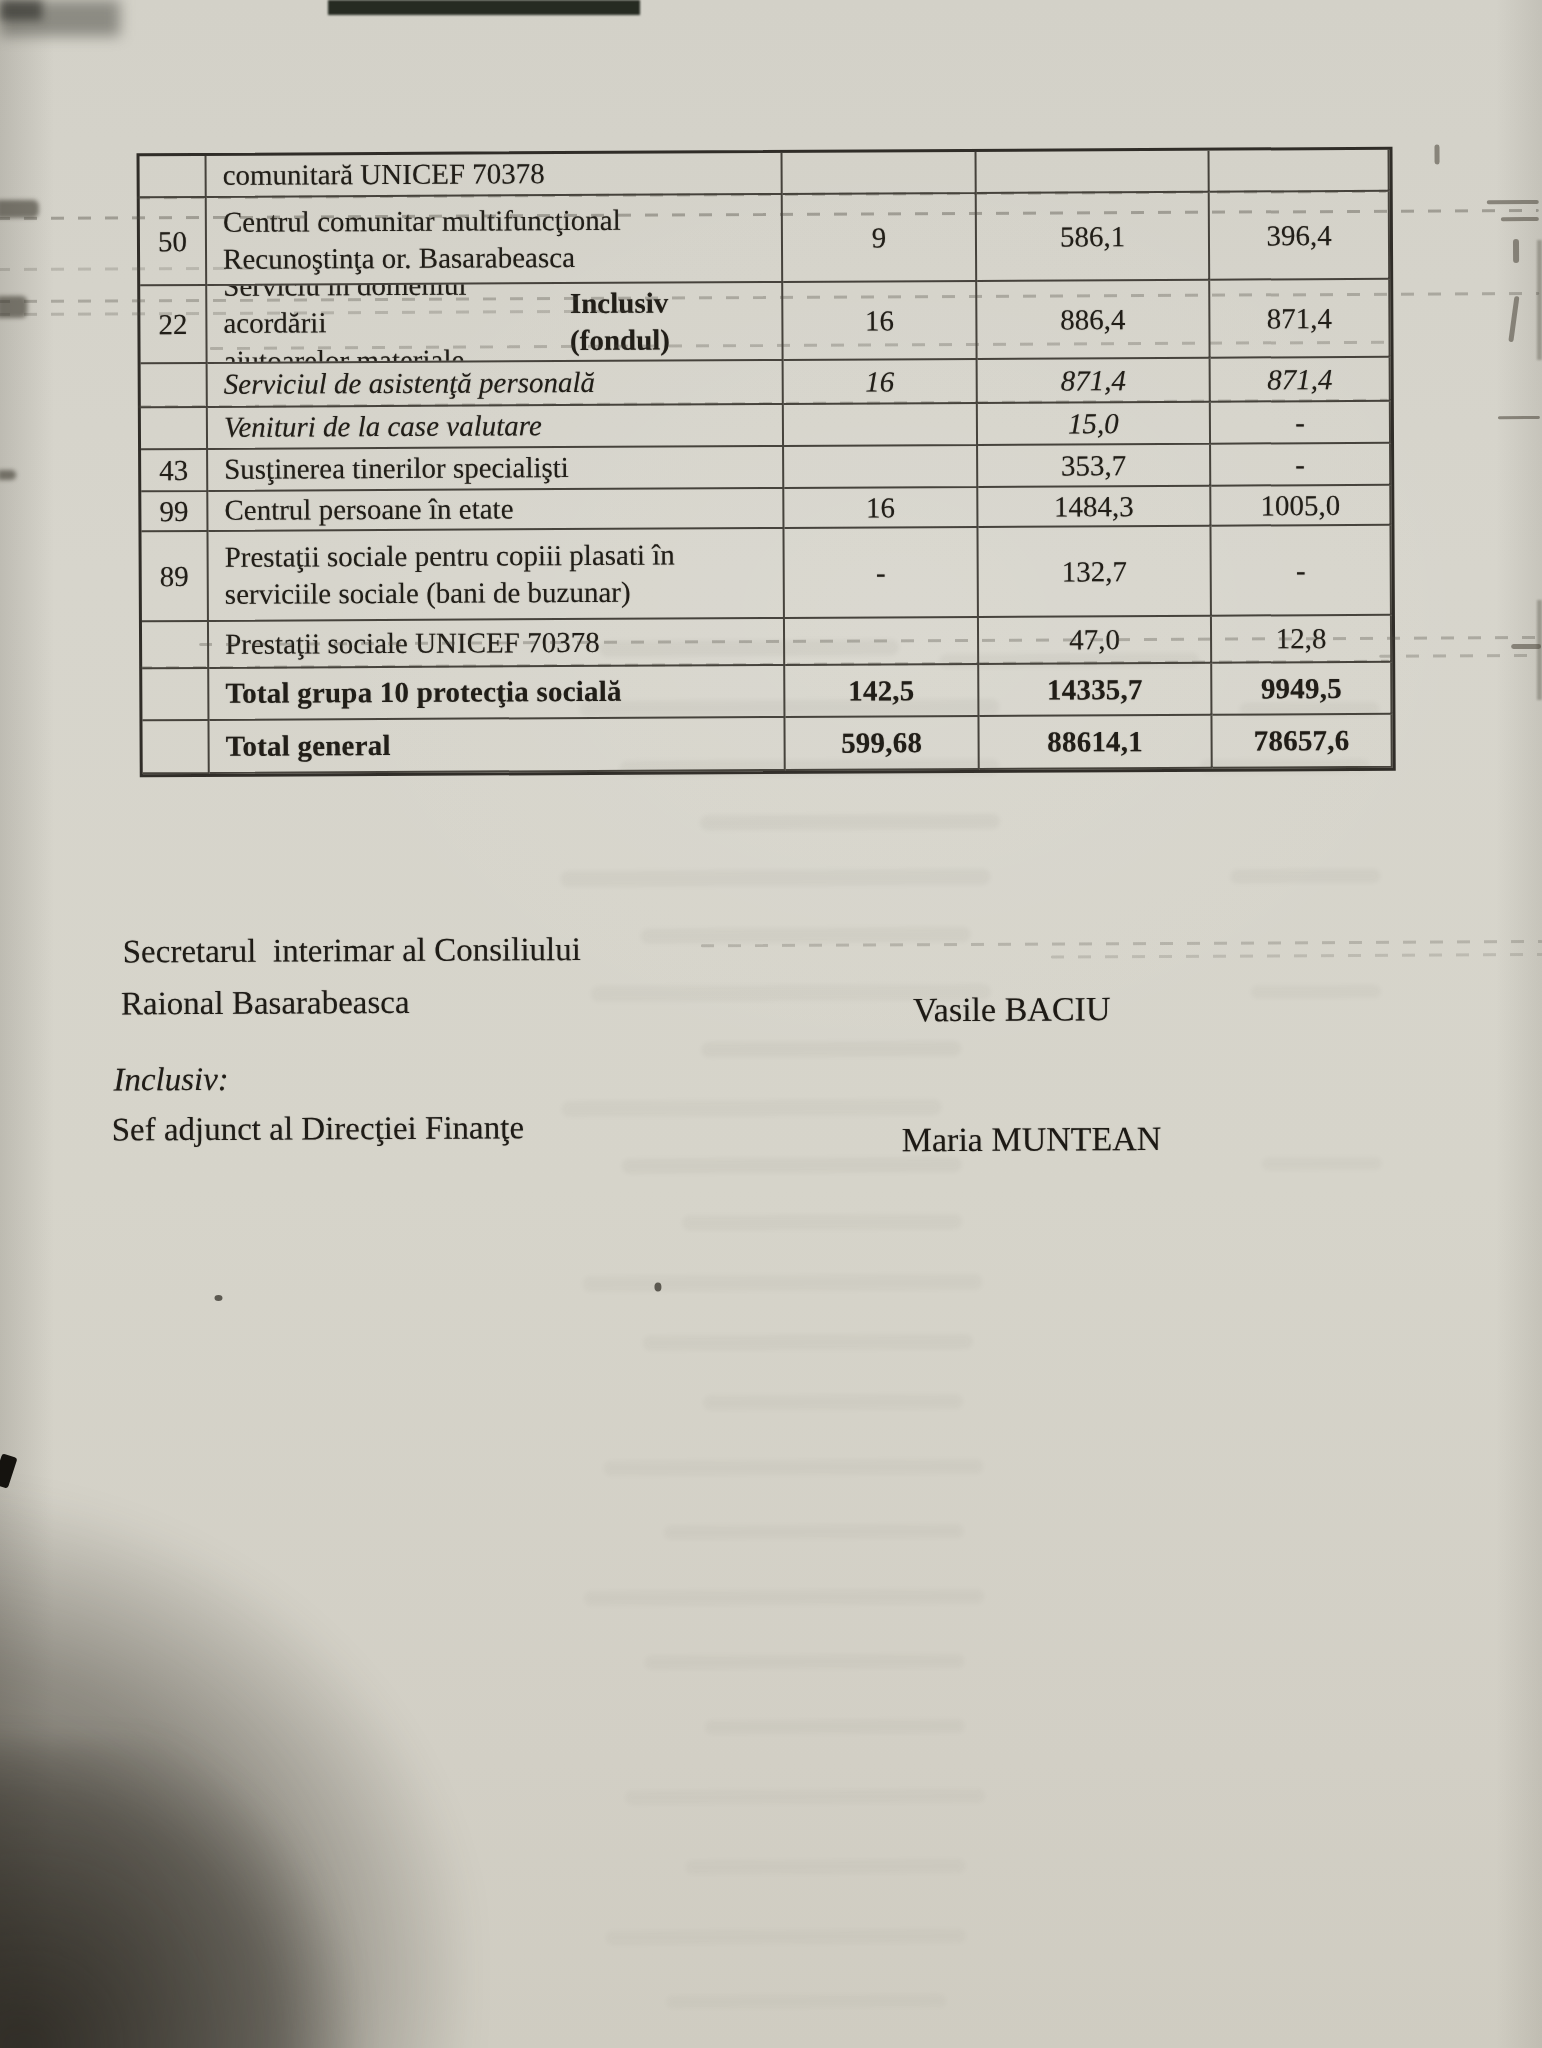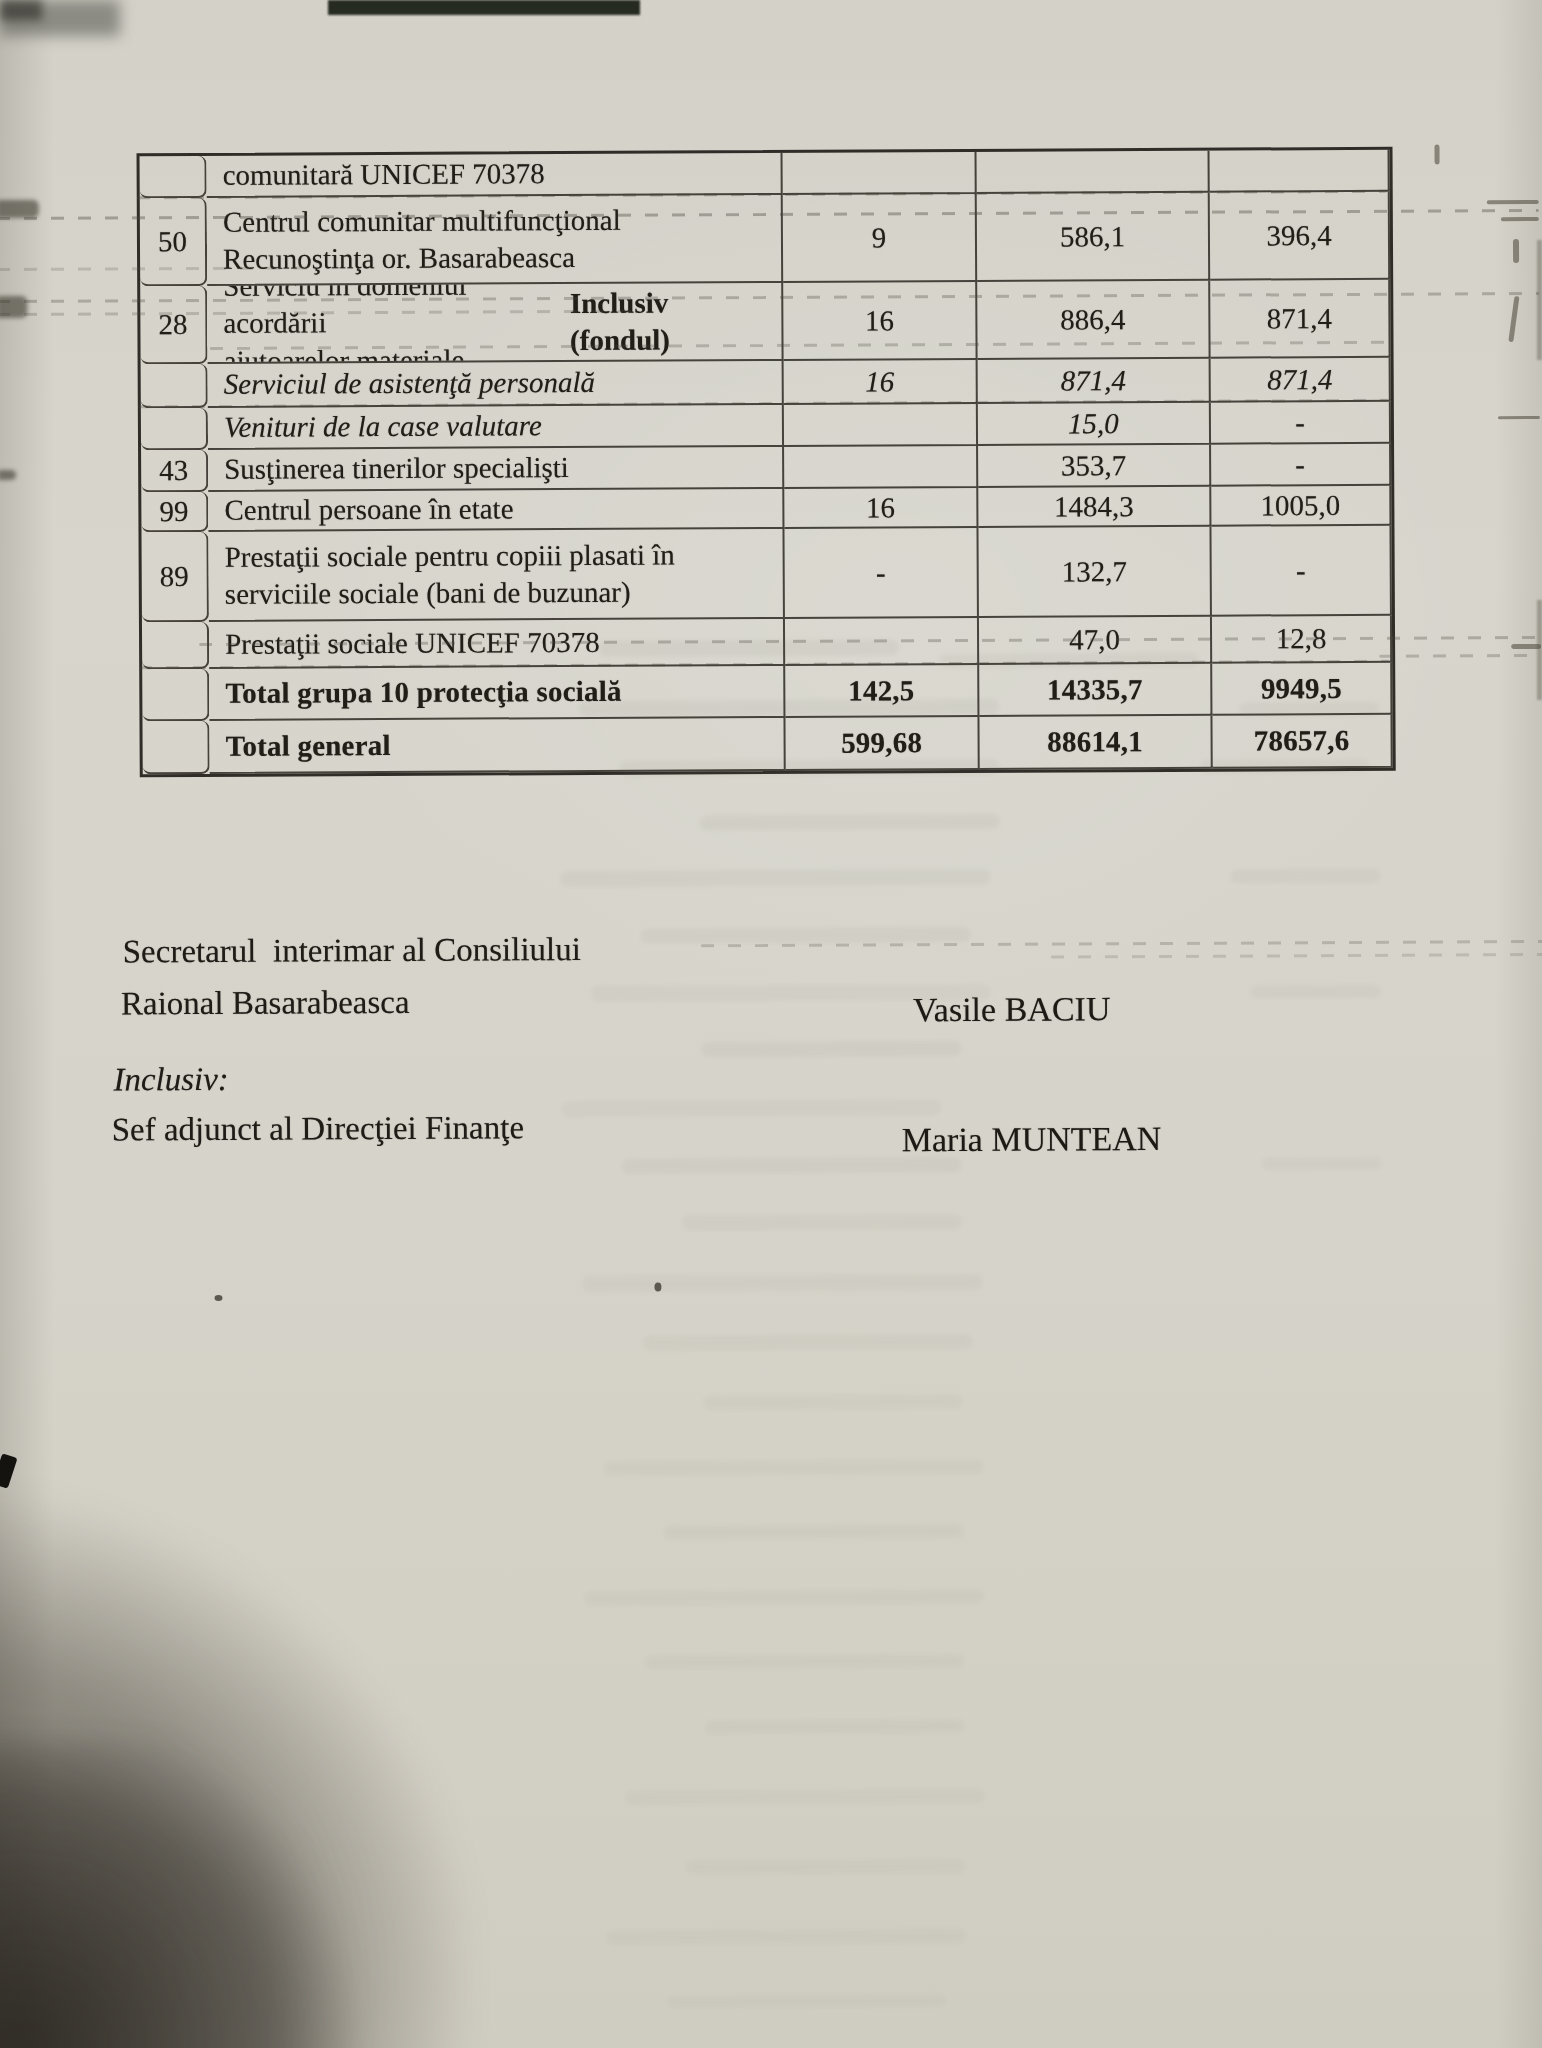--- a/index.html
+++ b/index.html
@@ -33,21 +33,21 @@
   }
   .cell{
     border-right:2px solid rgba(38,34,28,0.82);
     border-bottom:2px solid rgba(38,34,28,0.82);
     display:flex;align-items:center;justify-content:center;
     font-size:29px;color:#211e18;
     text-shadow:0 0 1px rgba(33,30,24,0.5);
     overflow:hidden;
   }
   .cell.desc{justify-content:flex-start;padding:2px 10px 2px 16px;white-space:pre-line;line-height:1.28;}
-  .cell.no{padding:0 4px;border-radius:8px;}
+  .cell.no{padding:0 4px;}
   .s-italic{font-style:italic;}
   .s-bold{font-weight:700;letter-spacing:0.2px;}
   .cell b{font-weight:700;}
   
   .sigline{position:absolute;font-size:33px;color:#1f1c17;text-shadow:0 0 1px rgba(33,30,24,0.5);white-space:pre-wrap;}
   .signame{position:absolute;font-size:34px;color:#1d1a15;text-shadow:0 0 1px rgba(33,30,24,0.5);}
   .it{font-style:italic;}
   
   .streak{
     position:absolute;height:3px;pointer-events:none;border-radius:2px;
@@ -91,21 +91,21 @@
         <div class="cell desc s-normal">comunitară UNICEF 70378</div>
         <div class="cell num s-normal"></div>
         <div class="cell num s-normal"></div>
         <div class="cell num s-normal"></div>
         <div class="cell no s-normal">50</div>
         <div class="cell desc s-normal">Centrul comunitar multifuncţional
 Recunoştinţa or. Basarabeasca</div>
         <div class="cell num s-normal">9</div>
         <div class="cell num s-normal">586,1</div>
         <div class="cell num s-normal">396,4</div>
-        <div class="cell no s-normal">28</div>
+        <div class="cell no s-normal">22</div>
         <div class="cell desc s-normal">Serviciu în domeniul acordării
 ajutoarelor materiale <b>Inclusiv (fondul)</b></div>
         <div class="cell num s-normal">16</div>
         <div class="cell num s-normal">886,4</div>
         <div class="cell num s-normal">871,4</div>
         <div class="cell no s-italic"></div>
         <div class="cell desc s-italic">Serviciul de asistenţă personală</div>
         <div class="cell num s-italic">16</div>
         <div class="cell num s-italic">871,4</div>
         <div class="cell num s-italic">871,4</div>

